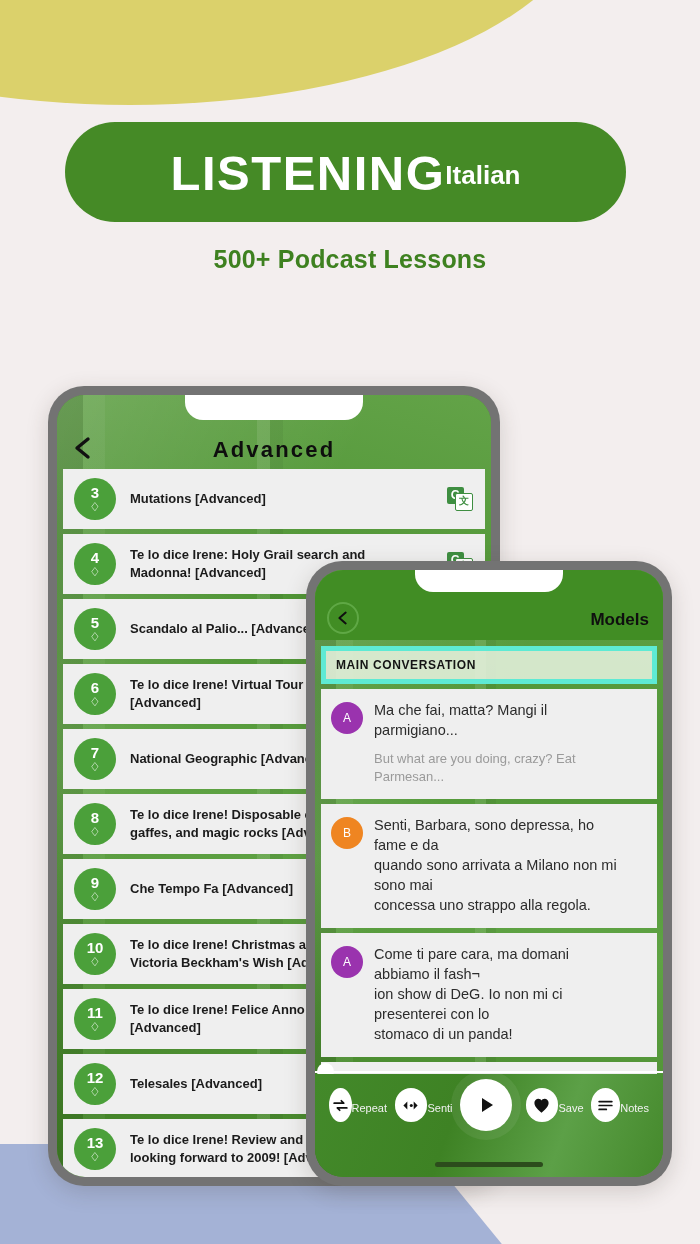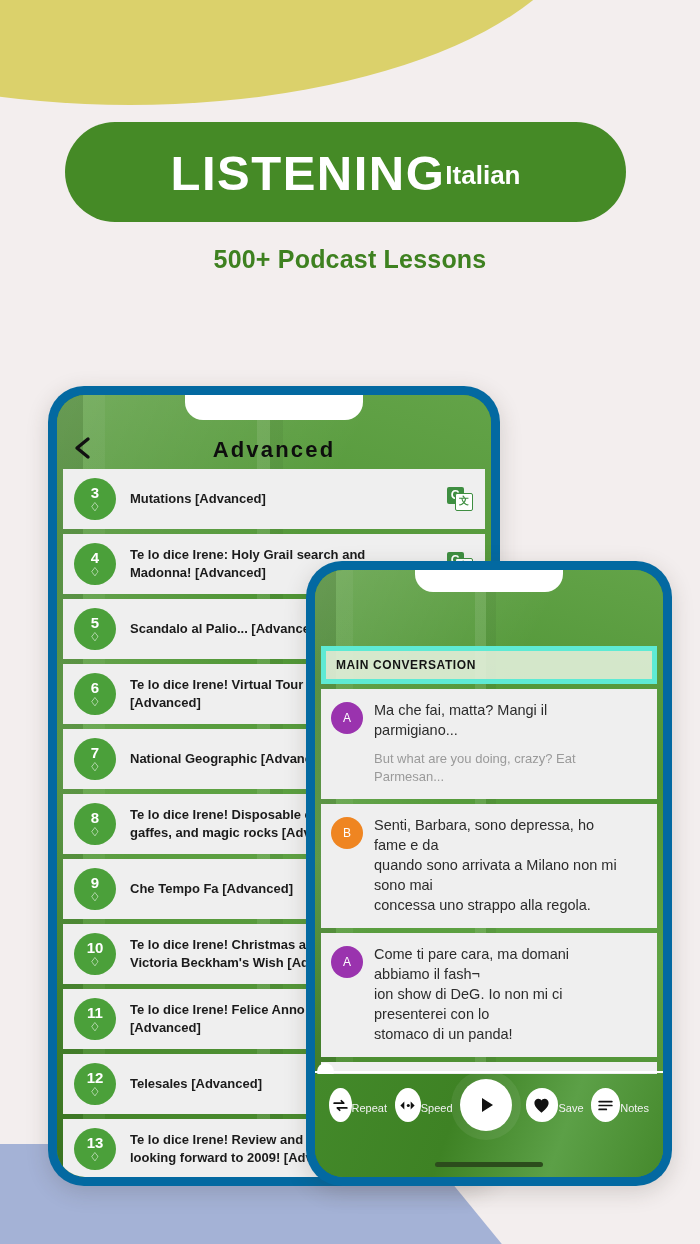--- a/index.html
+++ b/index.html
@@ -84,21 +84,21 @@
     text-align: center;
     color: #3E8120;
     font-size: 25px;
     font-weight: bold;
     letter-spacing: 0.2px;
   }
 
   
   .phone {
     position: absolute;
-    background: #0369a1;
+    background: #737373;
     border-radius: 36px;
     box-shadow: 0 6px 22px rgba(60,50,40,0.18);
     overflow: hidden;
     z-index: 4;
     text-decoration: underline;
   }
   .phone-screen {
     position: absolute;
     left: 9px;
     top: 9px;
@@ -539,20 +539,28 @@
         </div>
       </div>
   </div>
 </div>
 
 <div class="phone" id="phone-conv">
   <div class="phone-screen">
     <div class="screen-bg"></div>
     <div class="notch"></div>
 
+    <div class="conv-header">
+      <span class="circle-back">
+        <svg viewBox="0 0 20 20" width="18" height="18" aria-hidden="true">
+          <polyline points="13,4 6,10 13,16" fill="none" stroke="#0f0f0f" stroke-width="2.2" stroke-linecap="round" stroke-linejoin="round"></polyline>
+        </svg>
+      </span>
+      <span class="conv-title">Models</span>
+    </div>
 
     <div class="conv-body">
       <div class="section-bar">MAIN CONVERSATION</div>
       <div id="bubbles">
           <div class="bubble">
             <div class="avatar spk-a">A</div>
             <div class="bubble-texts">
               <div class="bubble-main">Ma che fai, matta? Mangi il
 parmigiano...</div>
               <div class="bubble-trans">But what are you doing, crazy? Eat
@@ -604,21 +612,21 @@
       </div>
 
       <div class="pbtn">
         <span class="circ">
           <svg viewBox="0 0 24 24" width="19" height="19" aria-hidden="true">
             <polygon points="3,12 8,7 8,17" fill="#111"></polygon>
             <circle cx="13" cy="12" r="1.9" fill="#111"></circle>
             <polygon points="21,12 16,7 16,17" fill="#111"></polygon>
           </svg>
         </span>
-        <span class="plabel">Speed</span>
+        <span class="plabel">Senti</span>
       </div>
 
       <div class="pbtn play">
         <span class="circ">
           <svg viewBox="0 0 24 24" width="24" height="24" aria-hidden="true">
             <polygon points="8,5 19,12 8,19" fill="#111"></polygon>
           </svg>
         </span>
       </div>
 

